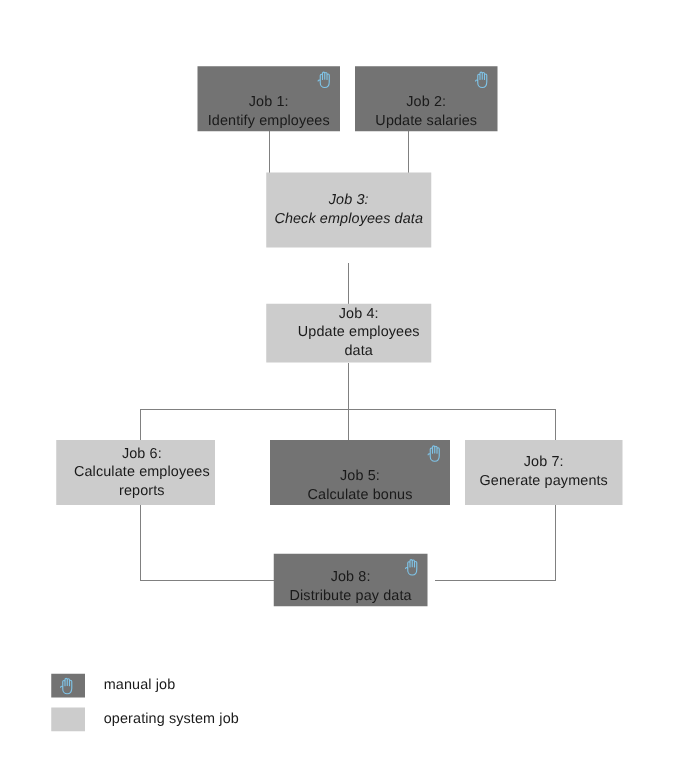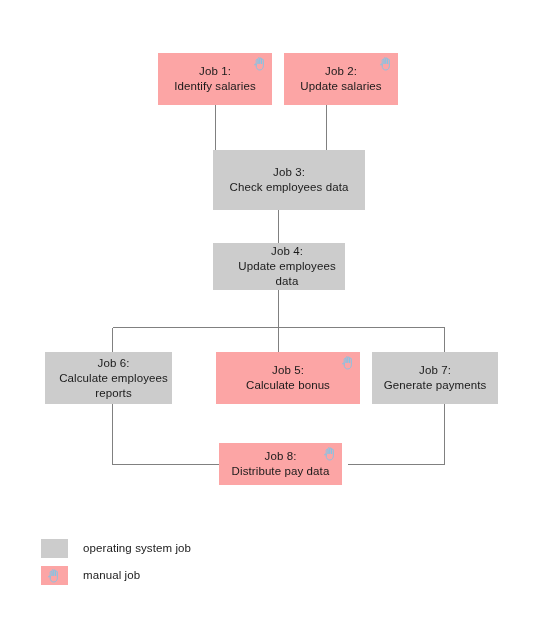--- a/index.html
+++ b/index.html
@@ -33,21 +33,21 @@
     justify-content: center;
     text-align: center;
     color: #1a1a1a;
     font-size: 11.5px;
     line-height: 15px;
     letter-spacing: 0.1px;
     z-index: 5;
   }
   .node .line1 { display: block; }
   .node .line2 { display: block; }
-  .manual { background: #fca5a5; }
+  .manual { background: #737373; justify-content: flex-end; }
   .osjob  { background: #cccccc; }
   .hand {
     position: absolute;
     right: 5px;
     top: 3px;
     width: 14px;
     height: 15px;
     pointer-events: none;
   }
   .legend {
@@ -103,35 +103,35 @@
       <path d="M 444.5 327.5 L 444.5 352"></path>
 
       <path d="M 112.5 404 L 112.5 464.5 L 219 464.5"></path>
 
       <path d="M 444.5 404 L 444.5 464.5 L 348 464.5"></path>
     </g>
   </svg>
 
   <div class="node manual" style="left:158px; top:53px; width:114px; height:52px;">
     <span class="line1">Job 1:</span>
-    <span class="line2">Identify salaries</span>
+    <span class="line2">Identify employees</span>
     <svg class="hand" viewBox="0 0 14 15">
       <path d="M3.2 9.2 V4.3 a0.9 0.9 0 0 1 1.8 0 V7.6 M5 7.6 V2.6 a0.9 0.9 0 0 1 1.8 0 V7.4 M6.8 7.4 V2.9 a0.9 0.9 0 0 1 1.8 0 V7.6 M8.6 7.6 V4.1 a0.9 0.9 0 0 1 1.8 0 V9.6 c0 2.4 -1.3 4.4 -3.6 4.4 c-2.2 0 -3.6 -1.6 -3.6 -3.9 l0 -1.3 a0.85 0.85 0 0 0 -1.7 0.05" fill="none" stroke="#7fc4e8" stroke-width="0.9" stroke-linecap="round" stroke-linejoin="round"></path>
     </svg>
   </div>
 
   <div class="node manual" style="left:284px; top:53px; width:114px; height:52px;">
     <span class="line1">Job 2:</span>
     <span class="line2">Update salaries</span>
     <svg class="hand" viewBox="0 0 14 15">
       <path d="M3.2 9.2 V4.3 a0.9 0.9 0 0 1 1.8 0 V7.6 M5 7.6 V2.6 a0.9 0.9 0 0 1 1.8 0 V7.4 M6.8 7.4 V2.9 a0.9 0.9 0 0 1 1.8 0 V7.6 M8.6 7.6 V4.1 a0.9 0.9 0 0 1 1.8 0 V9.6 c0 2.4 -1.3 4.4 -3.6 4.4 c-2.2 0 -3.6 -1.6 -3.6 -3.9 l0 -1.3 a0.85 0.85 0 0 0 -1.7 0.05" fill="none" stroke="#7fc4e8" stroke-width="0.9" stroke-linecap="round" stroke-linejoin="round"></path>
     </svg>
   </div>
 
-  <div class="node osjob" style="left:213px; top:150px; width:152px; height:60px;">
+  <div class="node osjob" style="left:213px; top:138px; width:132px; height:60px;font-style:italic;">
     <span class="line1">Job 3:</span>
     <span class="line2">Check employees data</span>
   </div>
 
   <div class="node osjob" style="left:213px; top:243px; width:132px; height:47px;padding-left:16px;">
     <span class="line1">Job 4:</span>
     <span class="line2">Update employees data</span>
   </div>
 
   <div class="node osjob" style="left:45px; top:352px; width:127px; height:52px;padding-left:10px;">
@@ -155,26 +155,26 @@
   <div class="node manual" style="left:219px; top:443px; width:123px; height:42px;">
     <span class="line1">Job 8:</span>
     <span class="line2">Distribute pay data</span>
     <svg class="hand" viewBox="0 0 14 15">
       <path d="M3.2 9.2 V4.3 a0.9 0.9 0 0 1 1.8 0 V7.6 M5 7.6 V2.6 a0.9 0.9 0 0 1 1.8 0 V7.4 M6.8 7.4 V2.9 a0.9 0.9 0 0 1 1.8 0 V7.6 M8.6 7.6 V4.1 a0.9 0.9 0 0 1 1.8 0 V9.6 c0 2.4 -1.3 4.4 -3.6 4.4 c-2.2 0 -3.6 -1.6 -3.6 -3.9 l0 -1.3 a0.85 0.85 0 0 0 -1.7 0.05" fill="none" stroke="#7fc4e8" stroke-width="0.9" stroke-linecap="round" stroke-linejoin="round"></path>
     </svg>
   </div>
 
   <div class="legend">
     <div class="legend-row">
-      <span class="swatch osjob"></span>
-      <span class="legend-label">operating system job</span>
-    </div>
-    <div class="legend-row">
       <span class="swatch manual">
         <svg class="hand" viewBox="0 0 14 15">
           <path d="M3.2 9.2 V4.3 a0.9 0.9 0 0 1 1.8 0 V7.6 M5 7.6 V2.6 a0.9 0.9 0 0 1 1.8 0 V7.4 M6.8 7.4 V2.9 a0.9 0.9 0 0 1 1.8 0 V7.6 M8.6 7.6 V4.1 a0.9 0.9 0 0 1 1.8 0 V9.6 c0 2.4 -1.3 4.4 -3.6 4.4 c-2.2 0 -3.6 -1.6 -3.6 -3.9 l0 -1.3 a0.85 0.85 0 0 0 -1.7 0.05" fill="none" stroke="#7fc4e8" stroke-width="0.9" stroke-linecap="round" stroke-linejoin="round"></path>
         </svg>
       </span>
       <span class="legend-label">manual job</span>
     </div>
+    <div class="legend-row">
+      <span class="swatch osjob"></span>
+      <span class="legend-label">operating system job</span>
+    </div>
   </div>
 
 </div>
 
 </body></html>

